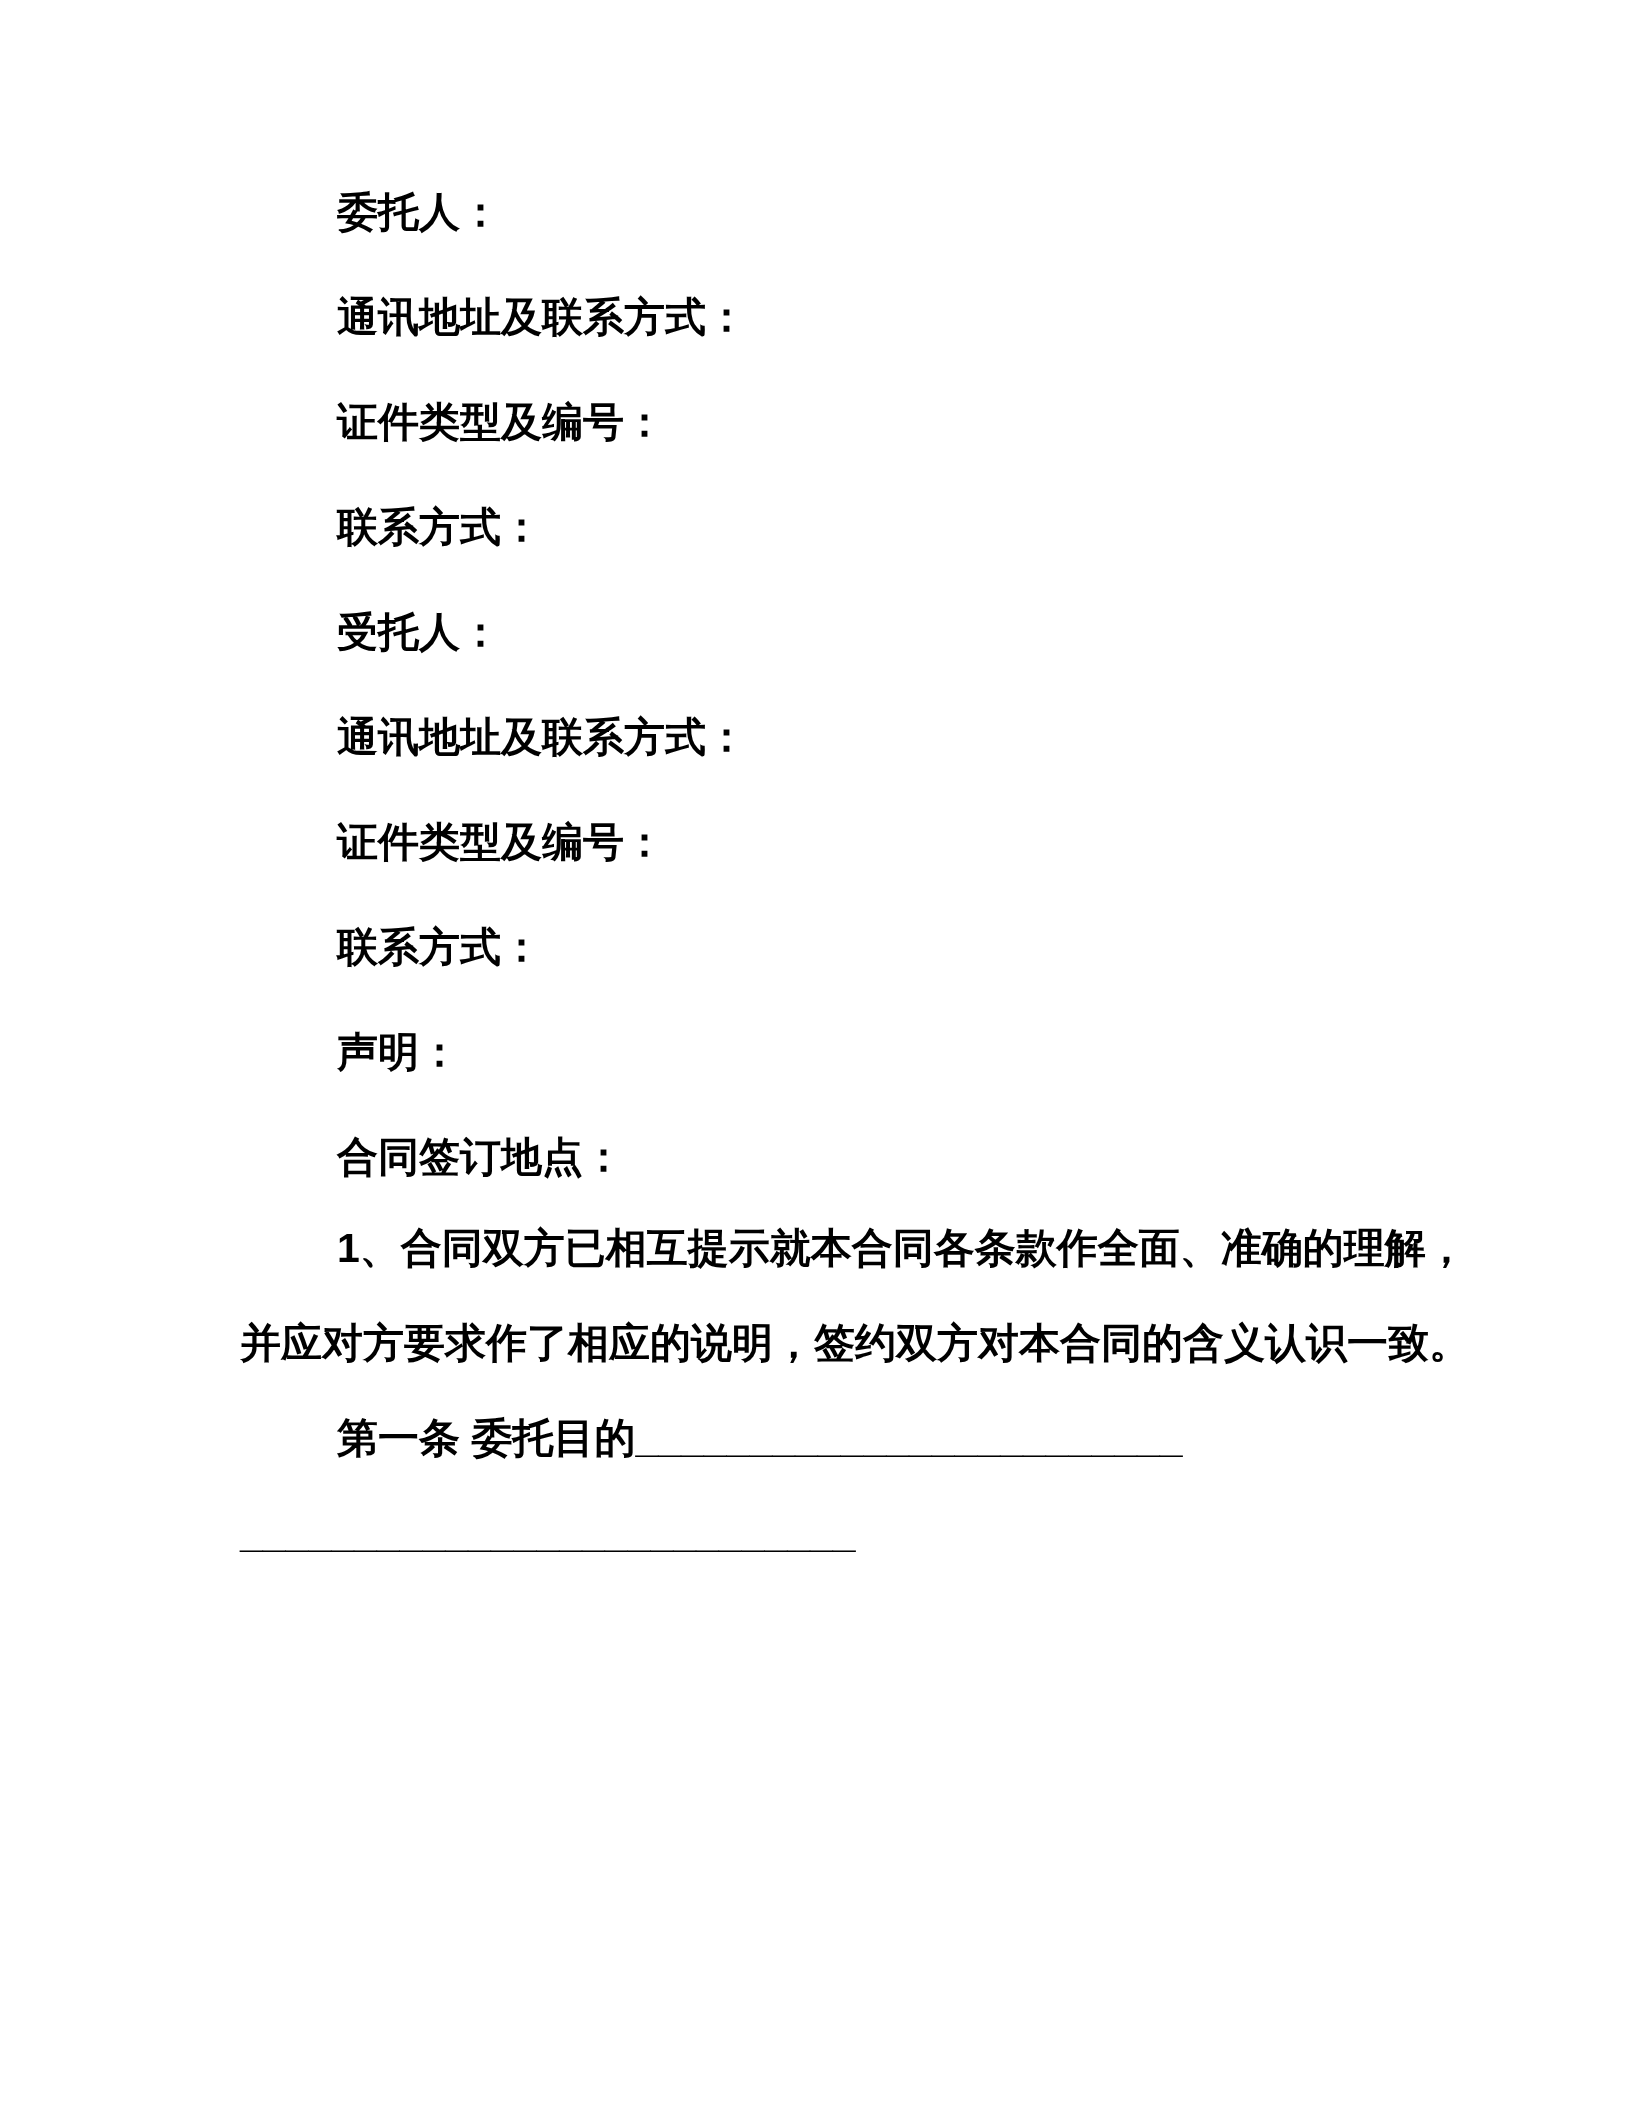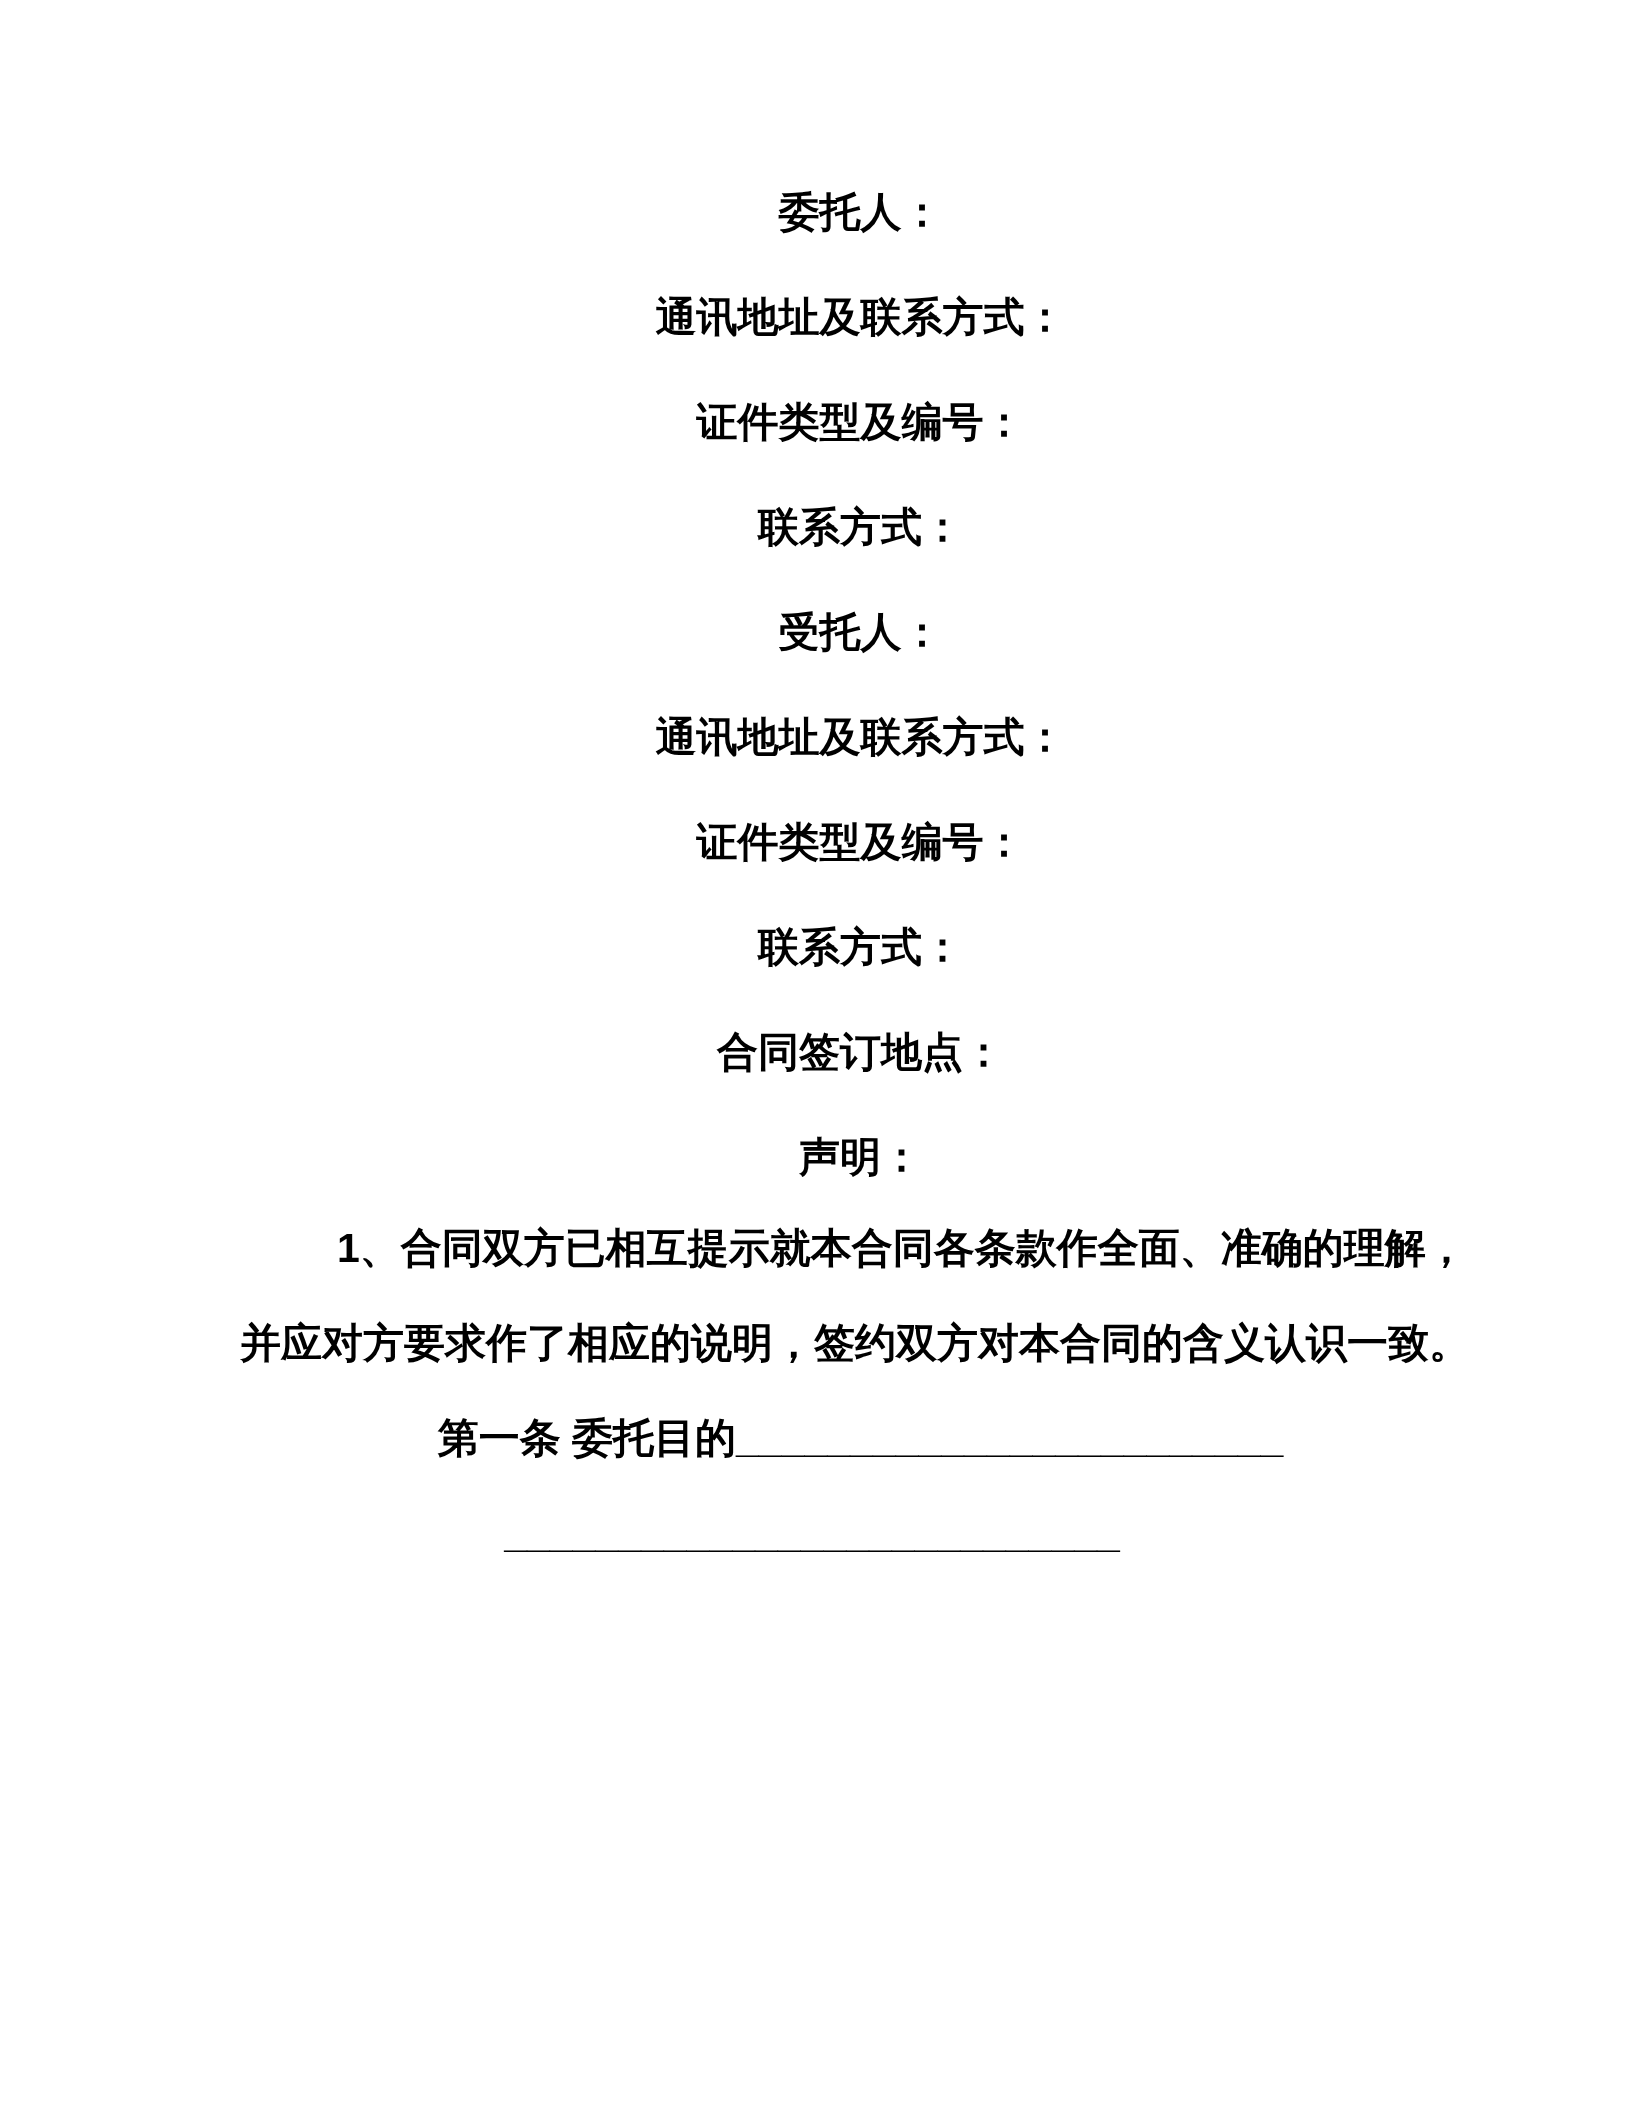--- a/index.html
+++ b/index.html
@@ -11,21 +11,20 @@
     height: 2112px;
     background: #ffffff;
     font-family: "Liberation Sans", sans-serif;
   }
   .page {
     position: relative;
     width: 1554px;
     height: 2112px;
     background: #ffffff;
     overflow: hidden;
-    text-align: center;
   }
   .section {
     position: absolute;
     left: 240px;
     right: 170px;
   }
   .section-a {
     top: 160px;
   }
   .section-a .line {
@@ -59,22 +58,22 @@
 
   <div class="section section-a">
     <p class="line indent">委托人：</p>
     <p class="line indent">通讯地址及联系方式：</p>
     <p class="line indent">证件类型及编号：</p>
     <p class="line indent">联系方式：</p>
     <p class="line indent">受托人：</p>
     <p class="line indent">通讯地址及联系方式：</p>
     <p class="line indent">证件类型及编号：</p>
     <p class="line indent">联系方式：</p>
+    <p class="line indent">声明：</p>
     <p class="line indent">合同签订地点：</p>
-    <p class="line indent">声明：</p>
   </div>
 
   <div class="section section-b">
     <p class="line indent">1、合同双方已相互提示就本合同各条款作全面、准确的理解，</p>
     <p class="line">并应对方要求作了相应的说明，签约双方对本合同的含义认识一致。</p>
     <p class="line indent">第一条 委托目的________________________</p>
     <p class="line">___________________________</p>
   </div>
 
 </div>

